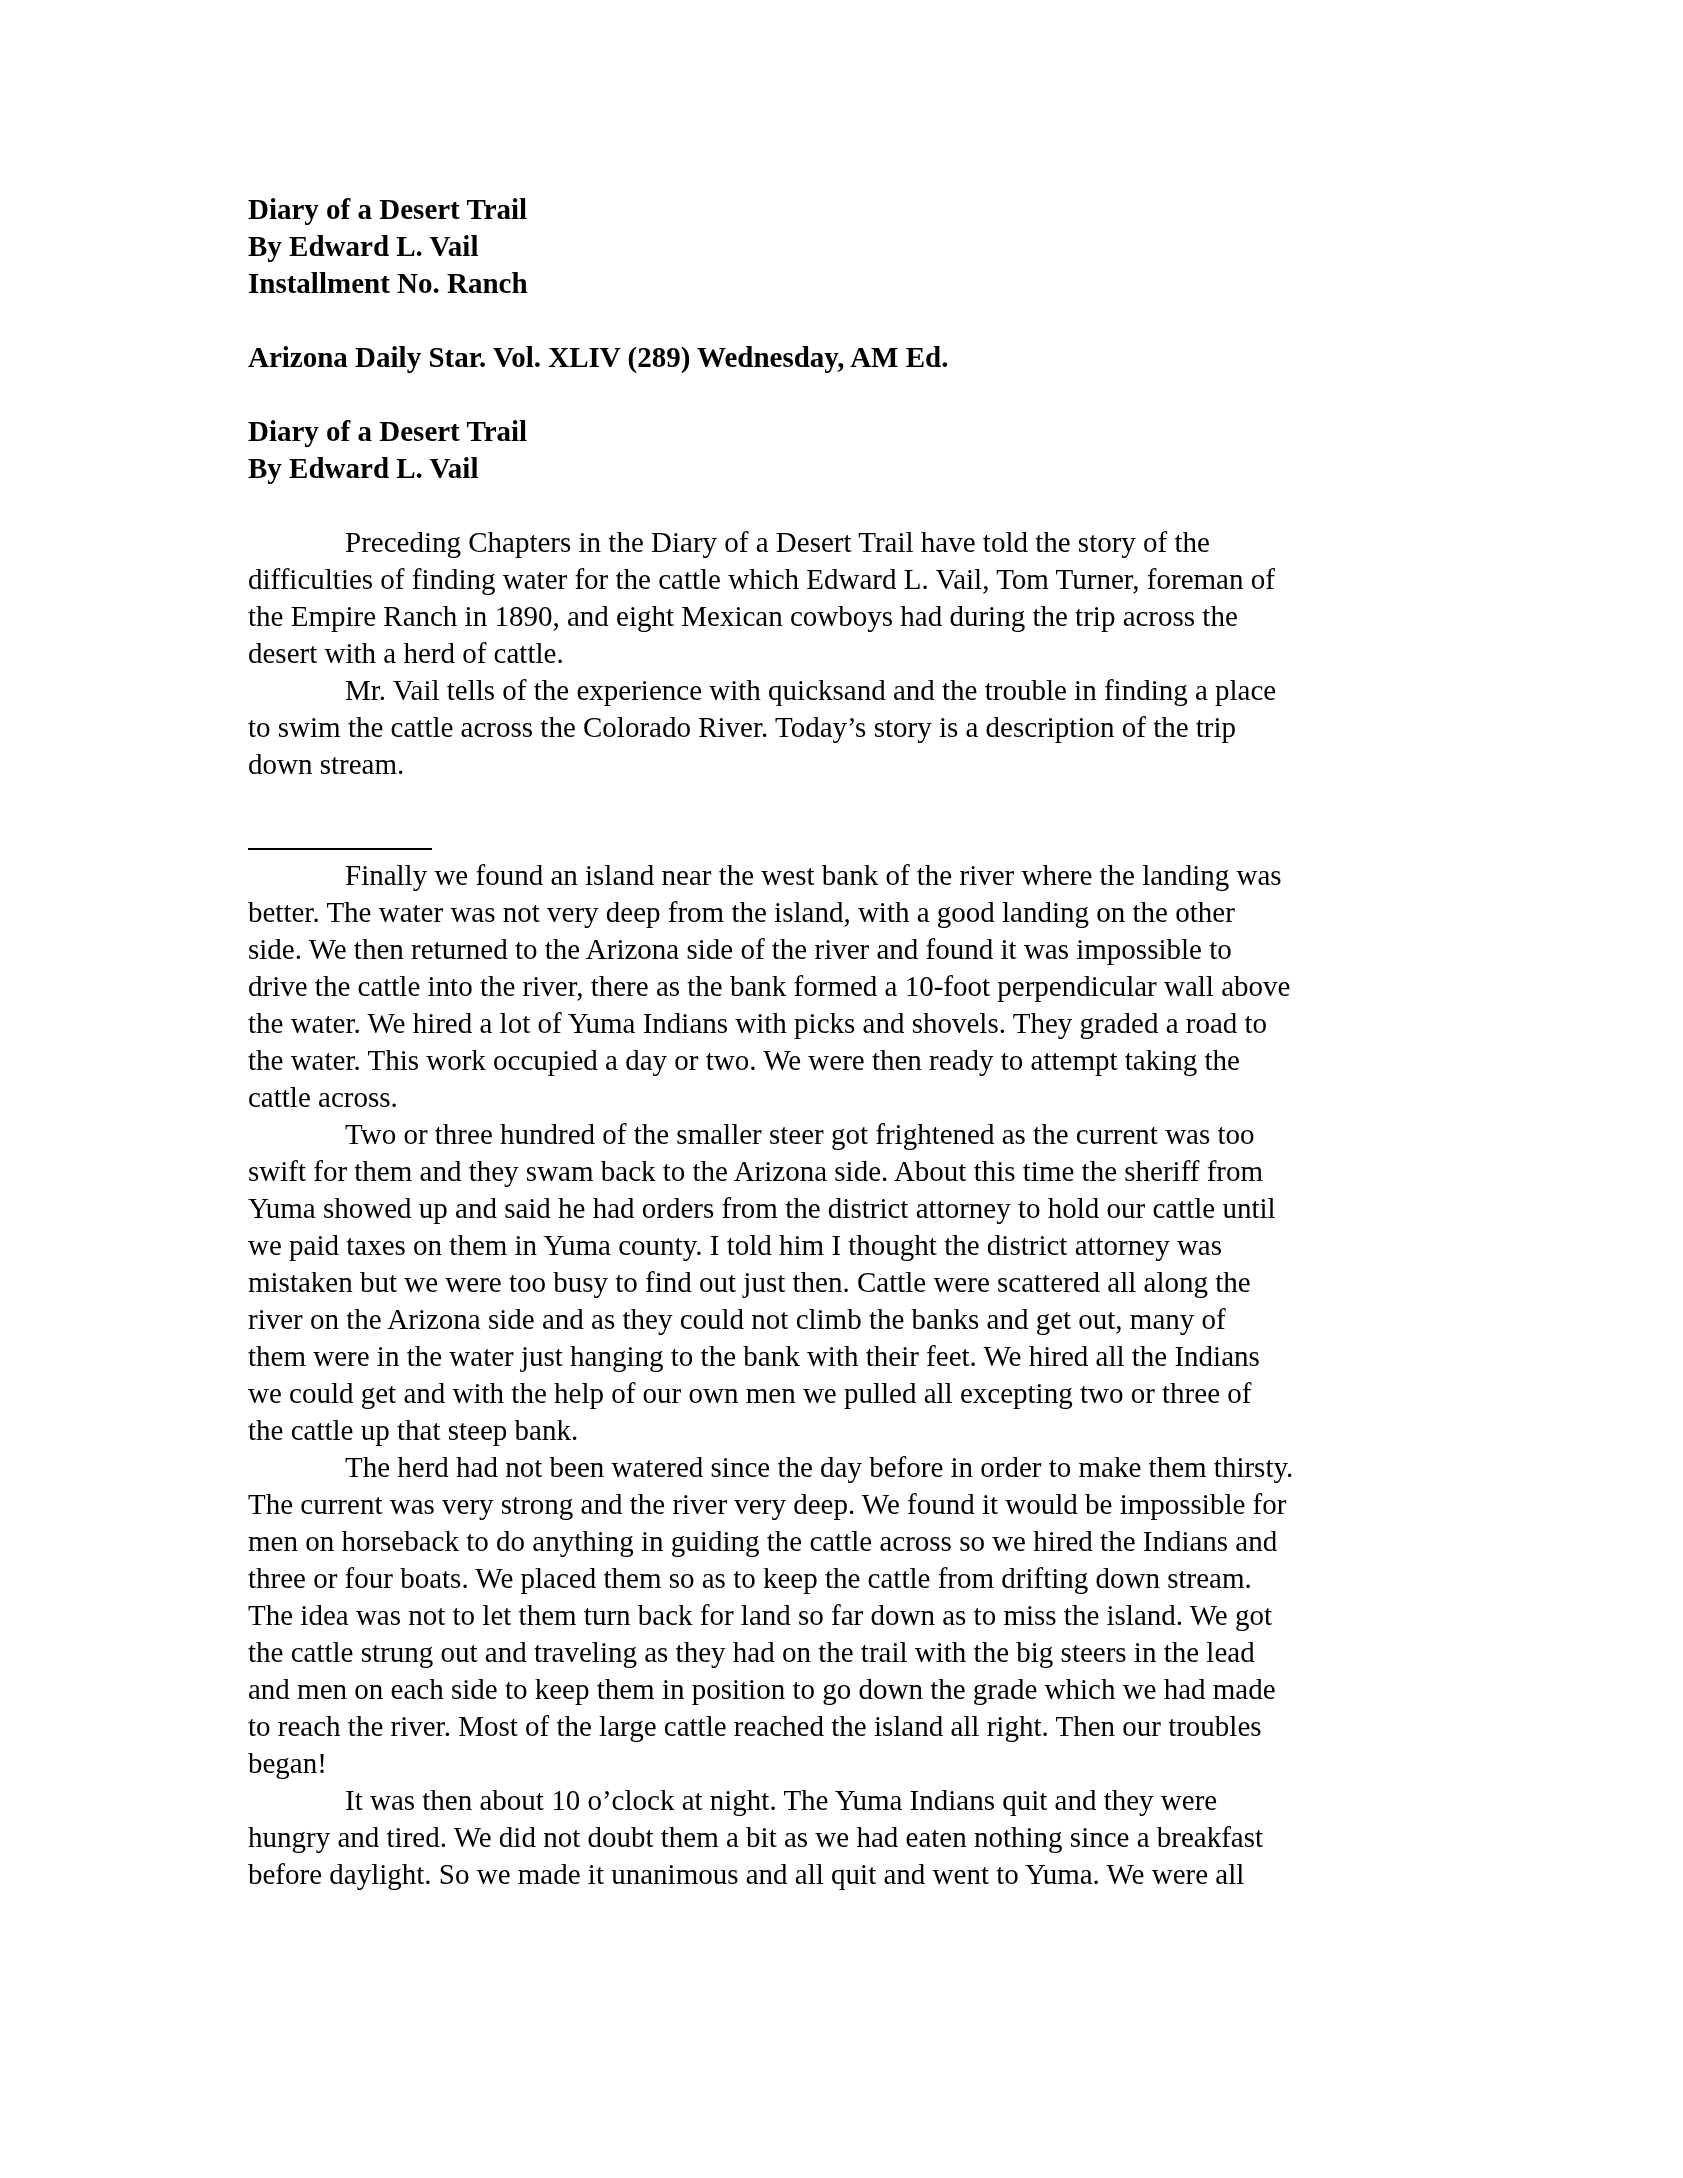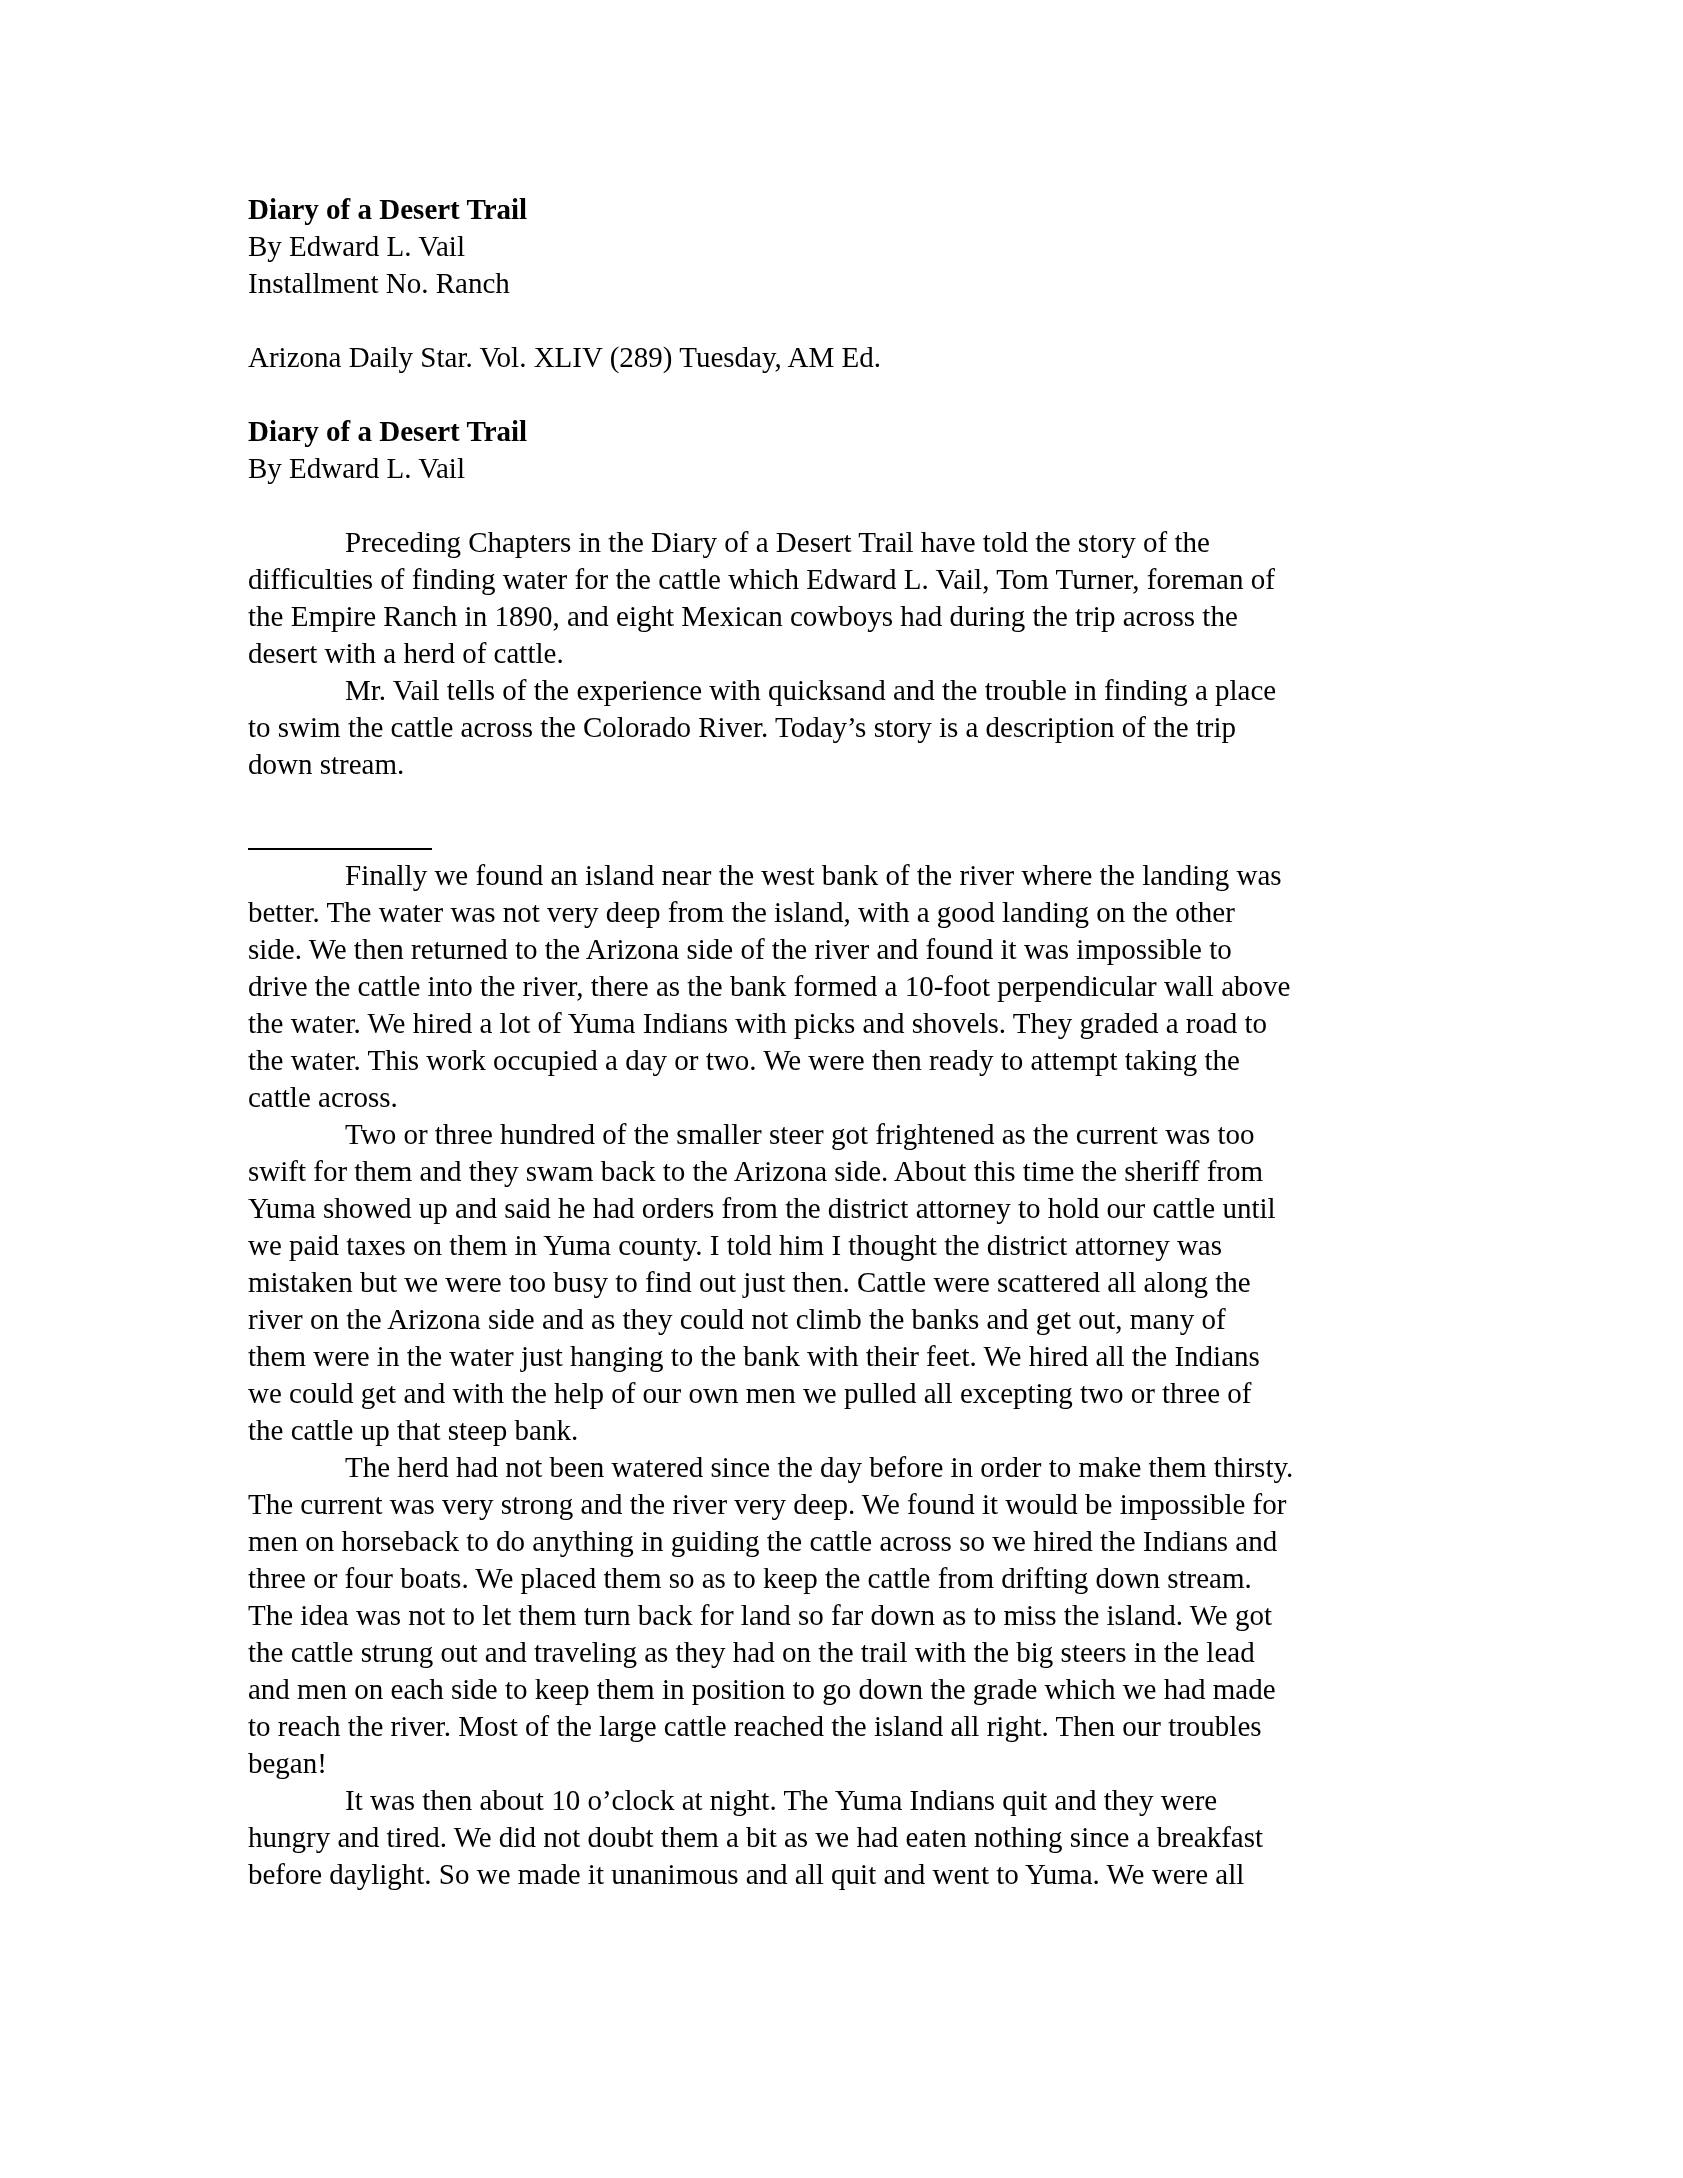--- a/index.html
+++ b/index.html
@@ -23,21 +23,21 @@
     background: #ffffff;
   }
   .content {
     position: absolute;
     left: 248px;
     top: 191px;
     width: 1188px;
     font-size: 29px;
     line-height: 37px;
   }
-  .line { height: 37px; }
+  .line { height: 37px; font-weight: bold; }
   .blank { height: 37px; }
   .bold { font-weight: bold; }
   .para {
     white-space: pre-line;
     text-indent: 97px;
   }
   .rule-line {
     position: relative;
     height: 37px;
   }
@@ -54,21 +54,21 @@
 
 <div class="page">
   <div class="content">
 
     <div class="line bold">Diary of a Desert Trail</div>
     <div class="line">By Edward L. Vail</div>
     <div class="line">Installment No. Ranch</div>
 
     <div class="blank"></div>
 
-    <div class="line">Arizona Daily Star. Vol. XLIV (289) Tuesday, AM Ed.</div>
+    <div class="line">Arizona Daily Star. Vol. XLIV (289) Wednesday, AM Ed.</div>
 
     <div class="blank"></div>
 
     <div class="line bold">Diary of a Desert Trail</div>
     <div class="line">By Edward L. Vail</div>
 
     <div class="blank"></div>
 
     <div class="para">Preceding Chapters in the Diary of a Desert Trail have told the story of the
 difficulties of finding water for the cattle which Edward L. Vail, Tom Turner, foreman of

